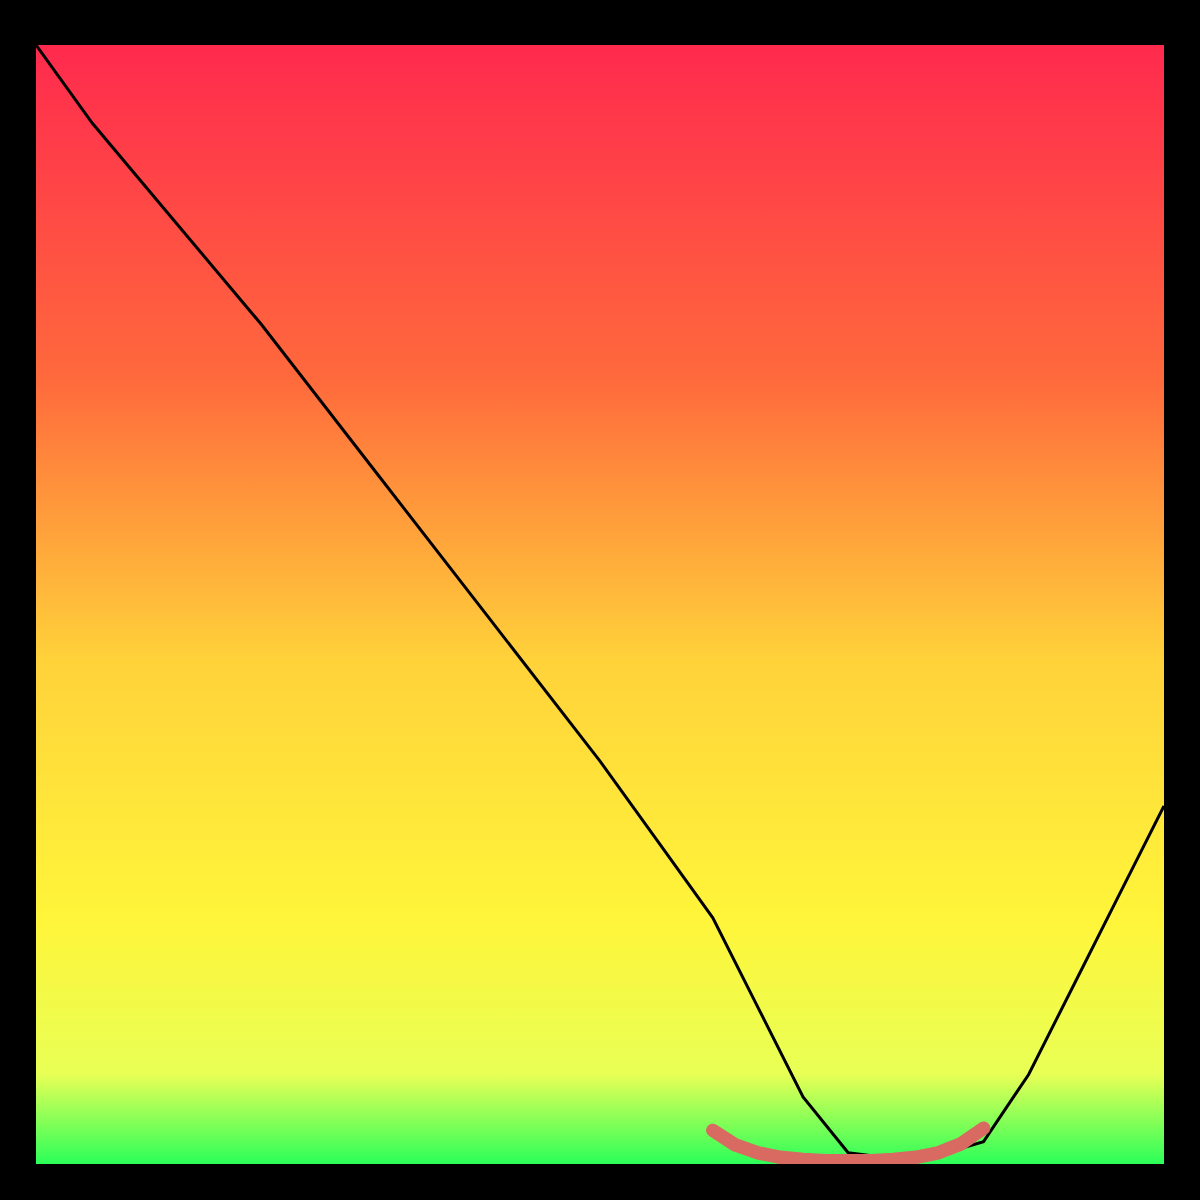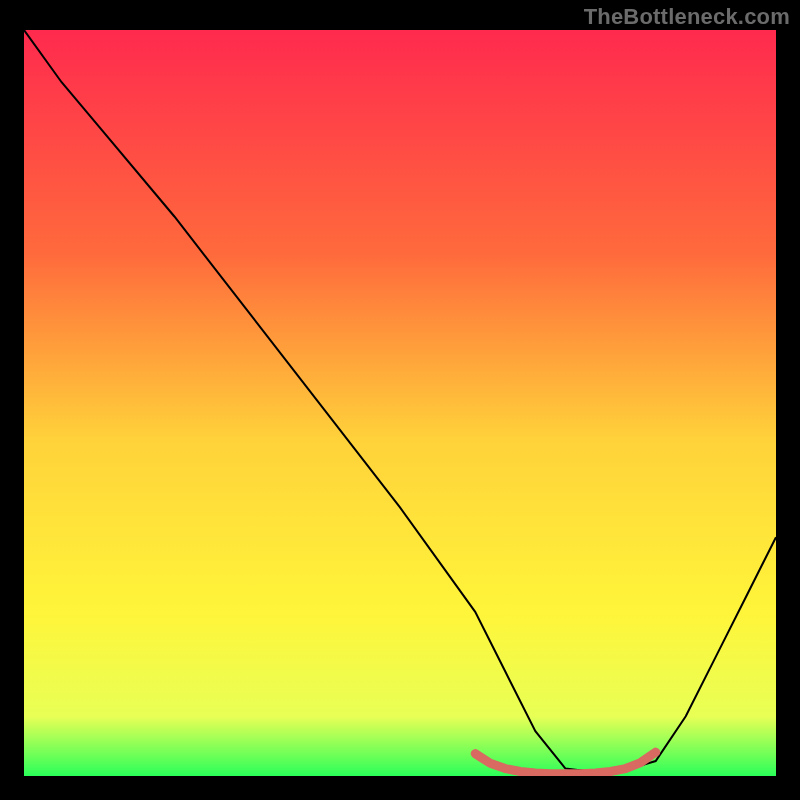--- a/index.html
+++ b/index.html
@@ -27,21 +27,20 @@
     right: 24px;
     top: 30px;
     bottom: 24px;
   }
   svg { display: block; width: 100%; height: 100%; }
 </style>
 </head>
 <body>
 
 <div class="frame">
-  <div class="watermark">TheBottleneck.com</div>
 
   <div class="plot-wrap">
     <svg id="chart-svg" viewBox="0 0 752 746" preserveAspectRatio="none">
       <defs>
         <linearGradient id="bg-grad" x1="0" y1="0" x2="0" y2="1">
             <stop offset="0%" stop-color="#ff2a4e"></stop>
             <stop offset="30%" stop-color="#ff6a3c"></stop>
             <stop offset="55%" stop-color="#ffd23a"></stop>
             <stop offset="78%" stop-color="#fff53a"></stop>
             <stop offset="92%" stop-color="#e8ff55"></stop>

